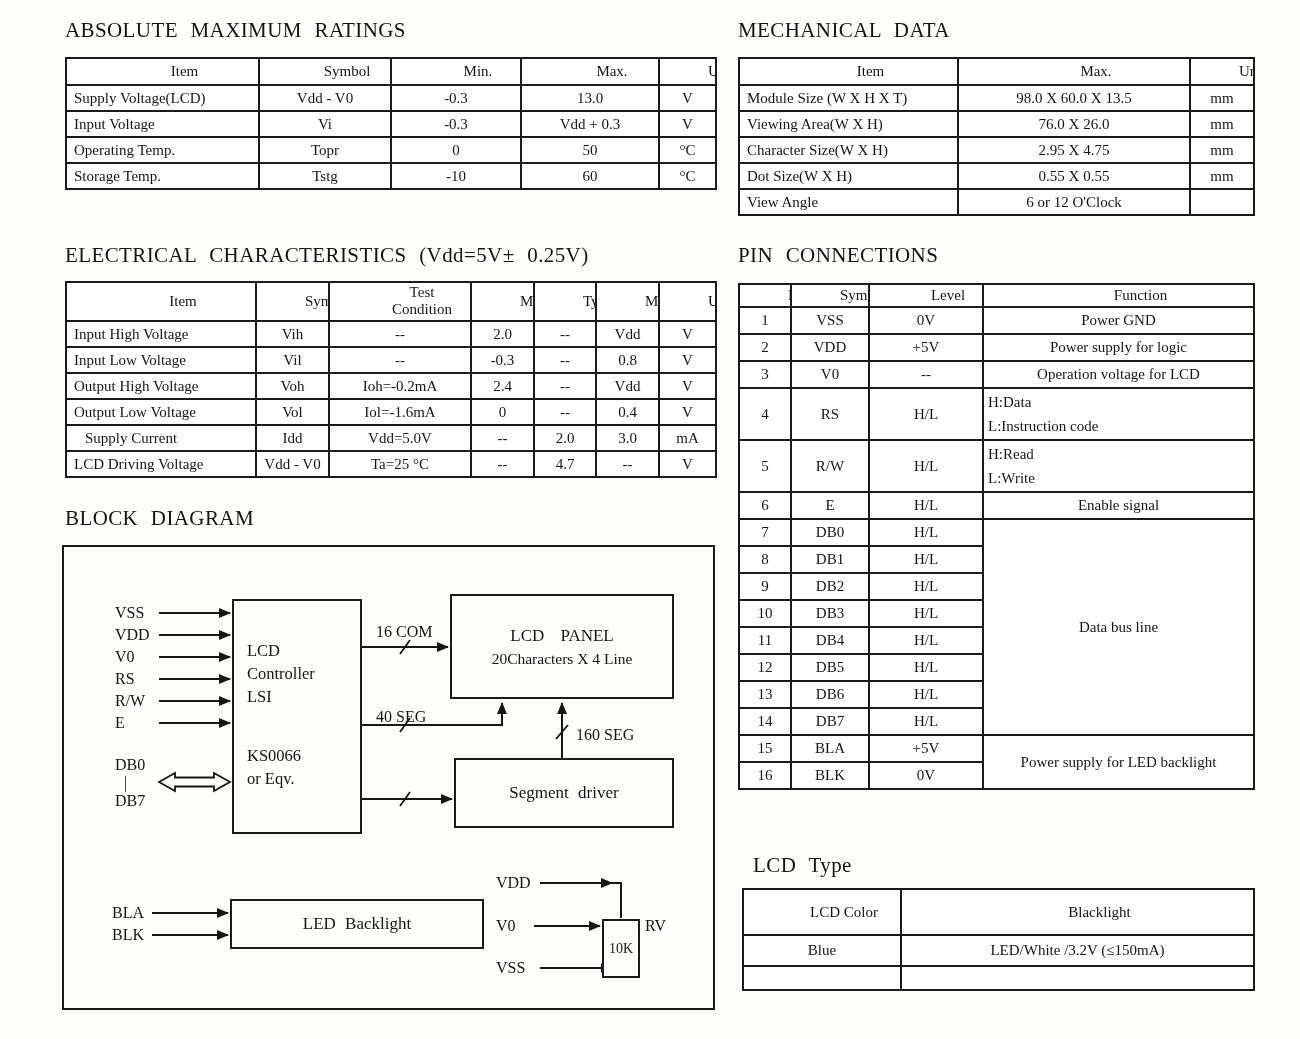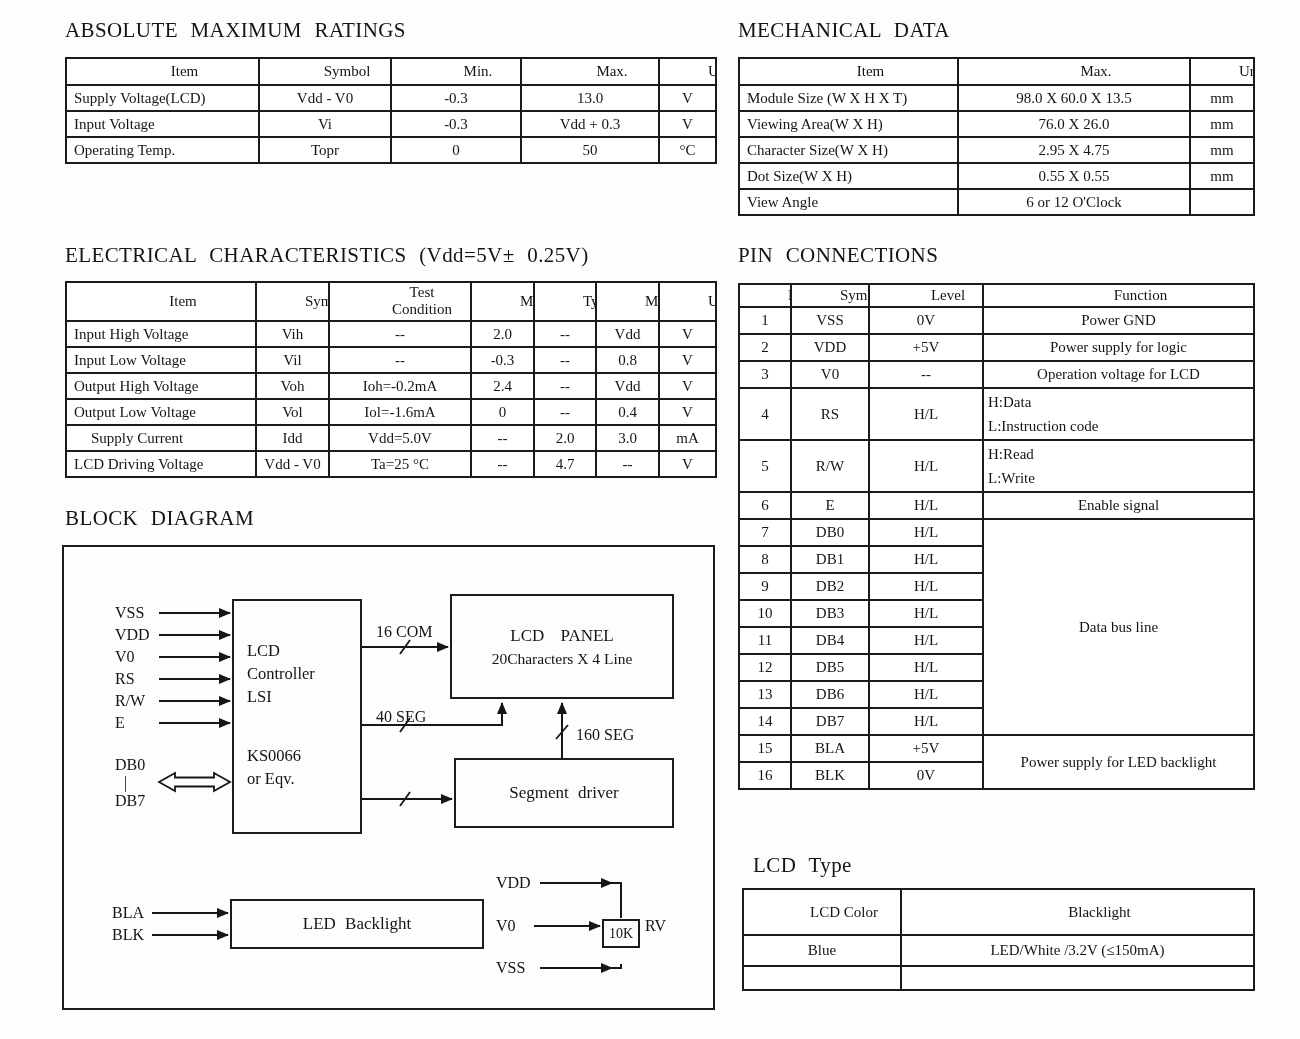--- a/index.html
+++ b/index.html
@@ -84,20 +84,27 @@
           <td>Vdd + 0.3</td>
           <td>V</td>
         </tr>
       <tr>
           <td class="lt">Operating Temp.</td>
           <td>Topr</td>
           <td>0</td>
           <td>50</td>
           <td>°C</td>
         </tr>
+      <tr>
+          <td class="lt">Storage Temp.</td>
+          <td>Tstg</td>
+          <td>-10</td>
+          <td>60</td>
+          <td>°C</td>
+        </tr>
     </tbody>
   </table>
 
   <div class="title" style="left:738px;top:18px">MECHANICAL DATA</div>
   <table class="tbl" style="left:738px;top:57px;width:515px">
     <colgroup>
         <col style="width:219px">
         <col style="width:232px">
         <col style="width:64px">
       </colgroup>
@@ -190,21 +197,21 @@
       <tr>
           <td class="lt">Output Low Voltage</td>
           <td>Vol</td>
           <td>Iol=-1.6mA</td>
           <td>0</td>
           <td>--</td>
           <td>0.4</td>
           <td>V</td>
         </tr>
       <tr>
-          <td class="lt" style="padding-left:24px">Supply Current</td>
+          <td class="lt" style="padding-left:18px">Supply Current</td>
           <td>Idd</td>
           <td>Vdd=5.0V</td>
           <td>--</td>
           <td>2.0</td>
           <td>3.0</td>
           <td>mA</td>
         </tr>
       <tr>
           <td class="lt">LCD Driving Voltage</td>
           <td>Vdd - V0</td>
@@ -388,21 +395,21 @@
     <div class="bbox panelbox" style="left:386px;top:47px;width:224px;height:105px">
       <div class="panel-l1">LCD PANEL</div>
       <div class="panel-l2">20Characters X 4 Line</div>
     </div>
     <div class="bbox centerbox" style="left:390px;top:211px;width:220px;height:70px">
       <span>Segment driver</span>
     </div>
     <div class="bbox centerbox" style="left:166px;top:352px;width:254px;height:50px">
       <span>LED Backlight</span>
     </div>
-    <div class="bbox potbox" style="left:538px;top:372px;width:38px;height:29px">
+    <div class="bbox potbox" style="left:538px;top:372px;width:38px;height:59px">
       <span>10K</span>
     </div>
 
     <span class="blabel" style="left:51px;top:57px">VSS</span>
     <span class="blabel" style="left:51px;top:79px">VDD</span>
     <span class="blabel" style="left:51px;top:101px">V0</span>
     <span class="blabel" style="left:51px;top:123px">RS</span>
     <span class="blabel" style="left:51px;top:145px">R/W</span>
     <span class="blabel" style="left:51px;top:167px">E</span>
     <div class="blabel dbstack" style="left:51px;top:209px">

